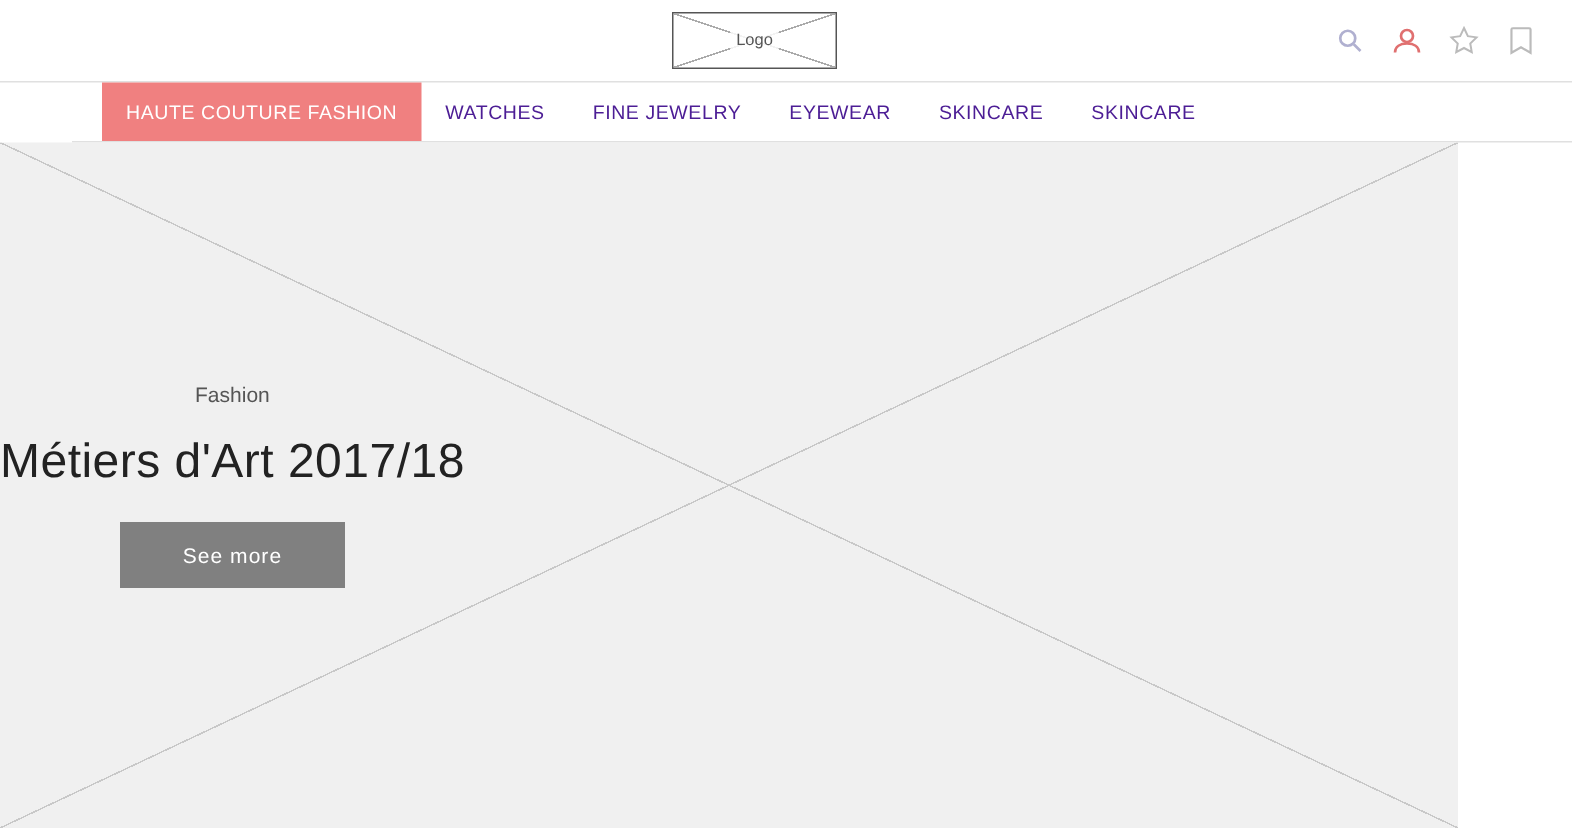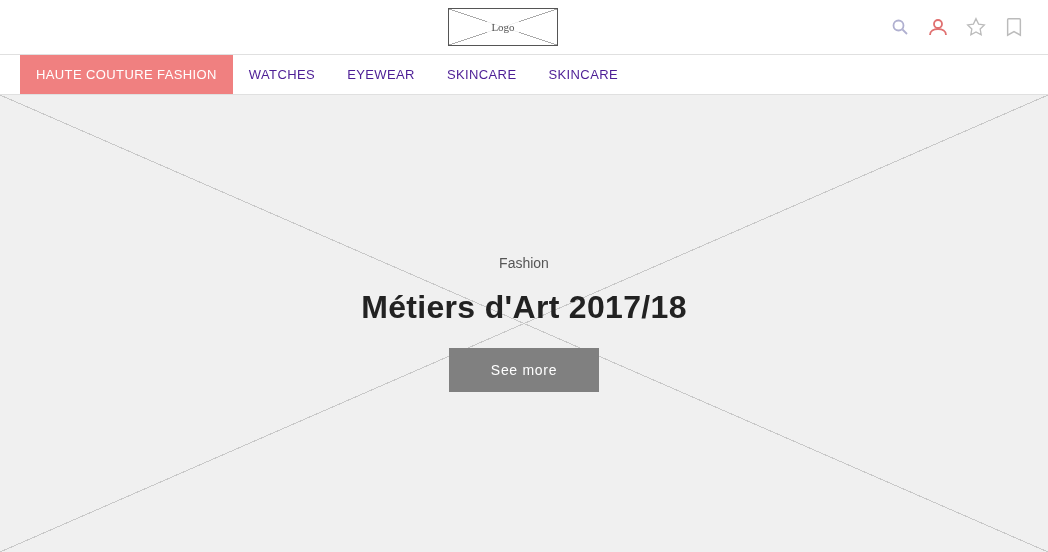--- a/index.html
+++ b/index.html
@@ -12,21 +12,20 @@
       justify-content: space-between;
       padding: 8px 20px;
       border-bottom: 1px solid #e0e0e0;
       height: 55px;
     }
     .header-left { width: 100px; }
     .logo-container {
       display: flex;
       align-items: center;
       justify-content: flex-start;
-      font-family: Liberation Serif, serif;
     }
     .logo-box {
       border: 1px solid #555;
       width: 110px;
       height: 38px;
       display: flex;
       align-items: center;
       justify-content: center;
       position: relative;
       font-size: 12px;
@@ -63,46 +62,47 @@
     .icon-btn.star { color: #bbb; }
     .icon-btn.bookmark { color: #bbb; }
 
     
     .nav {
       display: flex;
       align-items: stretch;
       border-bottom: 1px solid #e0e0e0;
       height: 40px;
       padding: 0 20px;
+      margin-left: 48px;
     }
     .nav-item {
       display: flex;
       align-items: center;
       padding: 0 16px;
       font-size: 13px;
       color: #4c1d95;
       cursor: pointer;
       white-space: nowrap;
       text-transform: uppercase;
       letter-spacing: 0.03em;
     }
     .nav-item.active {
       background: #f08080;
       color: #fff;
     }
 
     
     .hero {
       position: relative;
-      width: 1048px;
+      width: 972px;
       height: calc(552px - 55px - 40px);
       background: #f0f0f0;
       display: flex;
       flex-direction: column;
-      align-items: center;
+      align-items: flex-start;
       justify-content: center;
       overflow: hidden;
     }
     
     .hero::before {
       content: '';
       position: absolute;
       top: 0; left: 0; right: 0; bottom: 0;
       background:
         linear-gradient(to bottom right, transparent calc(50% - 0.5px), #c8c8c8 calc(50% - 0.5px), #c8c8c8 calc(50% + 0.5px), transparent calc(50% + 0.5px)),
@@ -116,21 +116,21 @@
       flex-direction: column;
       align-items: center;
       gap: 18px;
     }
     .hero-category {
       font-size: 14px;
       color: #555;
     }
     .hero-title {
       font-size: 32px;
-      font-weight: 700;
+      font-weight: 400;
       color: #222;
       letter-spacing: 0.01em;
     }
     .see-more-btn {
       background: #808080;
       color: #fff;
       border: none;
       padding: 14px 42px;
       font-size: 14px;
       cursor: pointer;
@@ -175,20 +175,23 @@
 </div>
 
 <nav class="nav">
   <div class="nav-item active">
     <span>HAUTE COUTURE  FASHION</span>
   </div>
   <div class="nav-item">
     <span>WATCHES</span>
   </div>
   <div class="nav-item">
+    <span>FINE JEWELRY</span>
+  </div>
+  <div class="nav-item">
     <span>EYEWEAR</span>
   </div>
   <div class="nav-item">
     <span>SKINCARE</span>
   </div>
   <div class="nav-item">
     <span>SKINCARE</span>
   </div>
 </nav>
 

